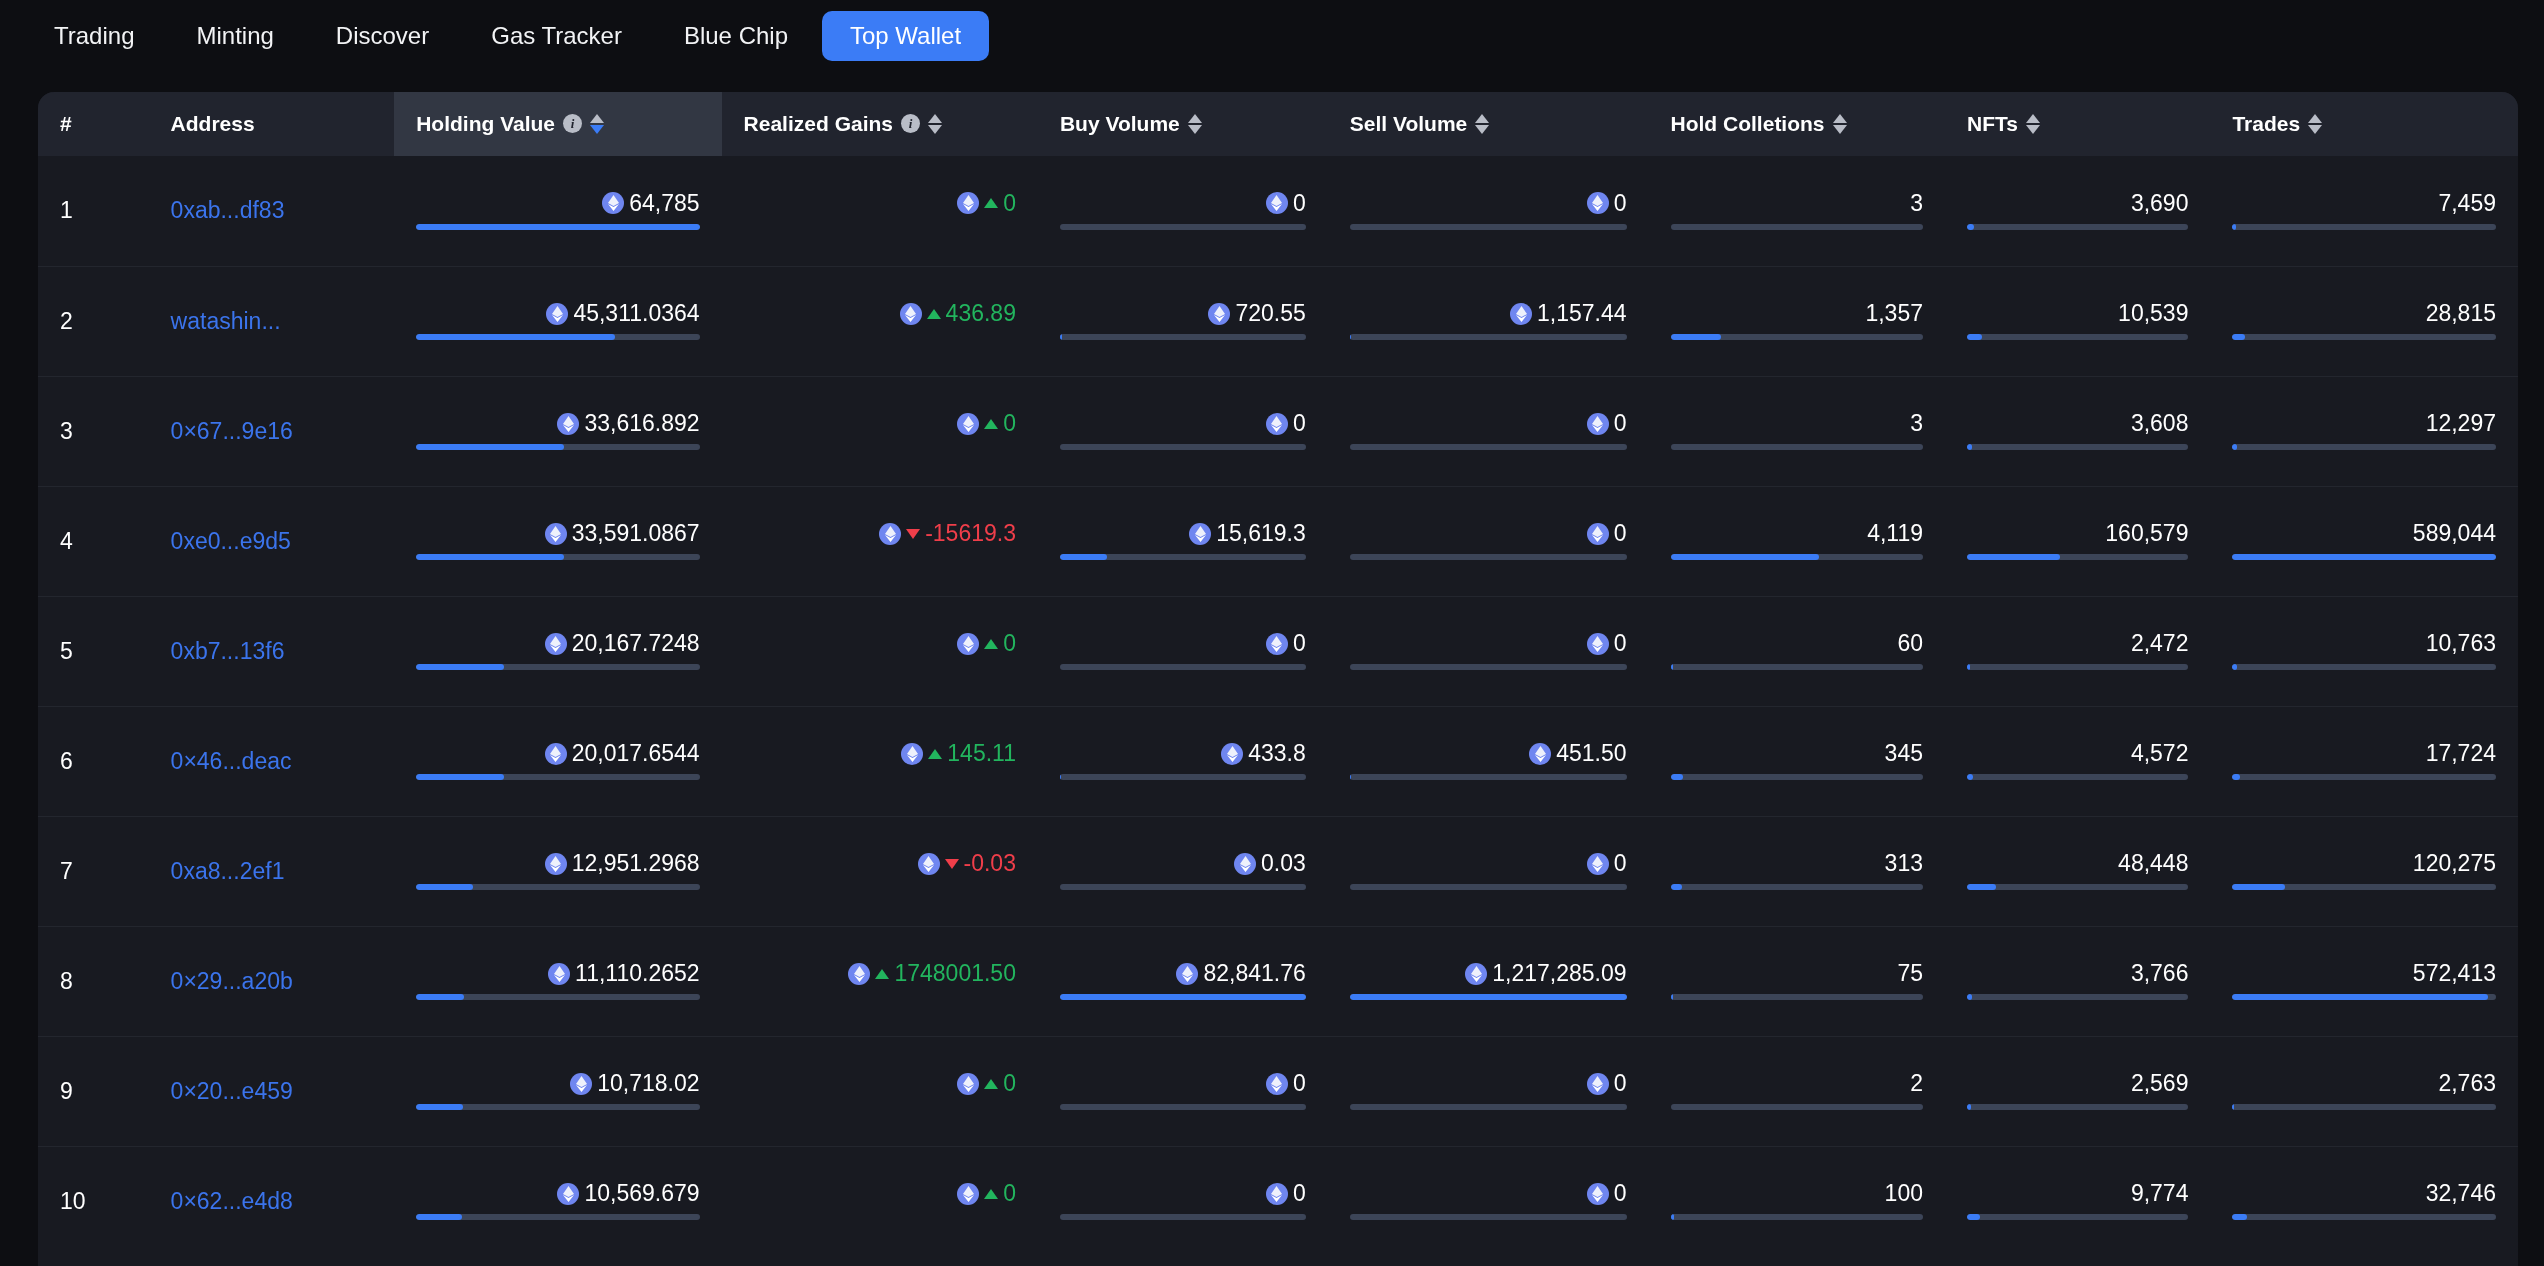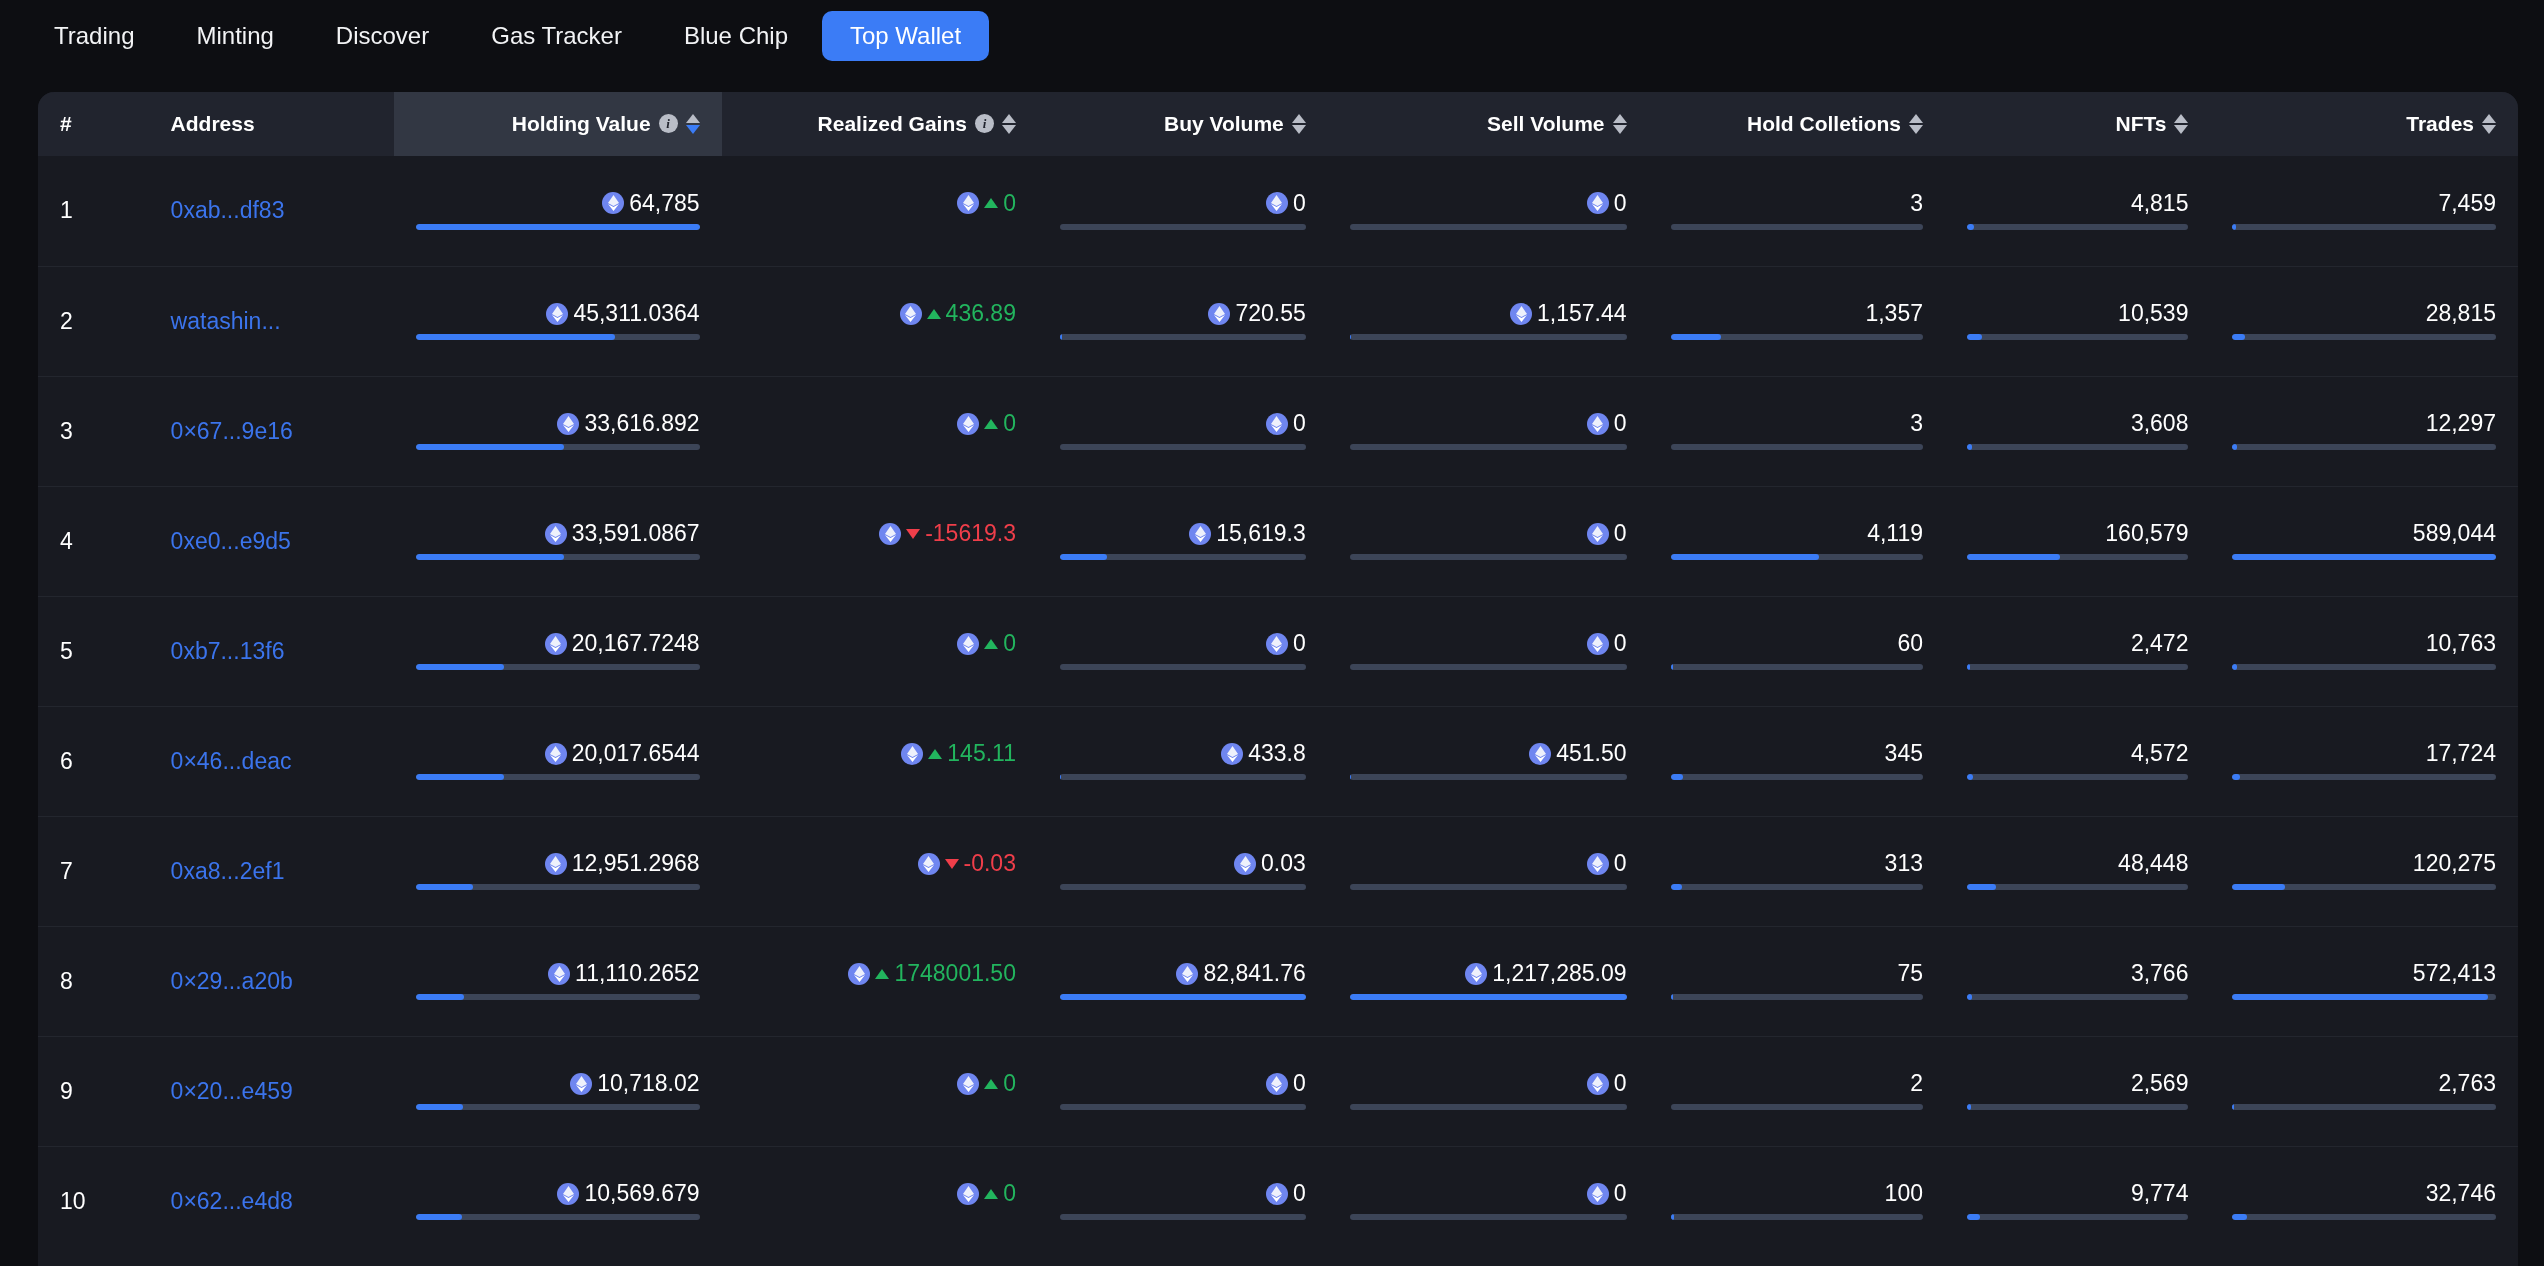--- a/index.html
+++ b/index.html
@@ -70,21 +70,21 @@
     background: #21242e;
     font-size: 21px;
     font-weight: 700;
     color: #ffffff;
     vertical-align: middle;
     padding: 0 22px;
     white-space: nowrap;
   }
   thead th.sorted { background: #323743; }
   thead th.left  { text-align: left; }
-  thead th.right { text-align: right; }
+  thead th.right { text-align: left; }
 
   .th-inner {
     display: inline-flex;
     align-items: center;
     gap: 8px;
     line-height: 1;
   }
 
   
   .info-ico {
@@ -350,21 +350,21 @@
                 <span>3</span>
               </div>
               <div class="bar">
                 <span style="width: 0%;"></span>
               </div>
             </div>
           </td>
           <td>
             <div class="metric">
               <div class="mval">
-                <span>4,815</span>
+                <span>3,690</span>
               </div>
               <div class="bar">
                 <span style="width: 3%;"></span>
               </div>
             </div>
           </td>
           <td>
             <div class="metric">
               <div class="mval">
                 <span>7,459</span>

